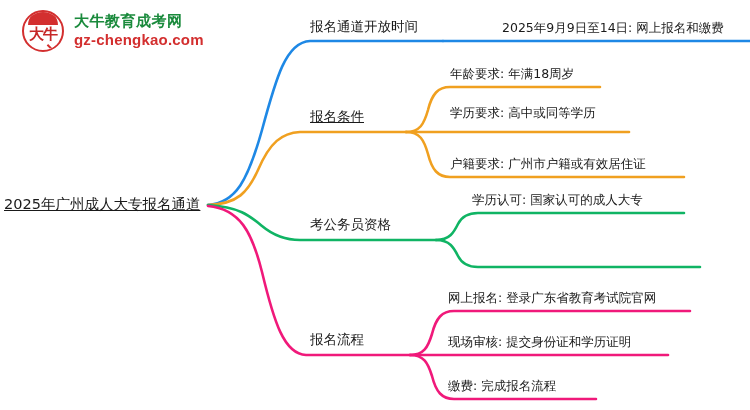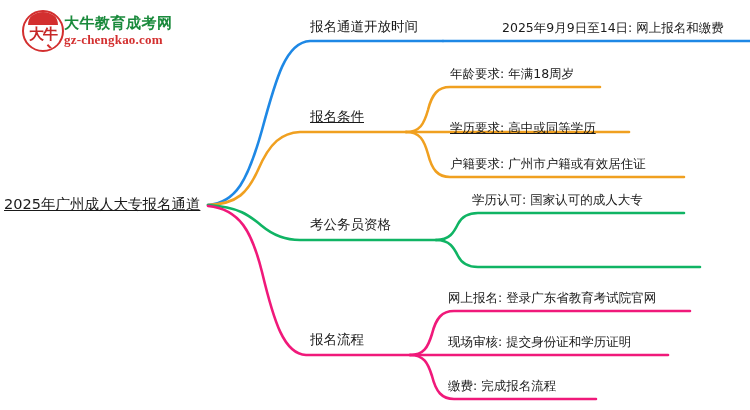--- a/index.html
+++ b/index.html
@@ -6,21 +6,21 @@
   body{
     width:750px;height:410px;
     background:#ffffff;
     font-family:"Liberation Sans","DejaVu Sans",sans-serif;
     overflow:hidden;
     position:relative;
   }
   #stage{position:relative;width:750px;height:410px;}
 
   
-  #logo{position:absolute;left:22px;top:10px;display:flex;align-items:center;gap:0;}
+  #logo{position:absolute;left:22px;top:10px;display:flex;align-items:center;gap:10px;}
   #logo-badge{
     position:relative;width:42px;height:42px;border-radius:50%;
     background:#ffffff;border:2.5px solid #d32f2f;
     display:flex;align-items:center;justify-content:center;
     box-sizing:border-box;overflow:hidden;
   }
   #logo-badge .cap{
     position:absolute;top:-2px;left:50%;transform:translateX(-50%);
     width:30px;height:15px;border-radius:15px 15px 0 0;background:#d32f2f;
   }
@@ -33,22 +33,22 @@
     position:absolute;bottom:-1px;right:2px;width:9px;height:9px;
     background:#ffffff;border-right:2.5px solid #d32f2f;border-bottom:2.5px solid #d32f2f;
     transform:rotate(45deg);
   }
   #logo-text{display:flex;flex-direction:column;justify-content:center;}
   #logo-title{
     font-size:15px;font-weight:bold;color:#1a8a3c;letter-spacing:.5px;line-height:1.15;
     font-family:"DejaVu Sans","Liberation Sans",sans-serif;
   }
   #logo-sub{
-    font-size:13px;font-weight:bold;color:#d32f2f;letter-spacing:.2px;line-height:1.2;
-    font-family:Liberation Serif, serif;
+    font-size:15px;font-weight:bold;color:#d32f2f;letter-spacing:.2px;line-height:1.2;
+    font-family:Liberation Sans, sans-serif;
   }
 
   
   svg#links{position:absolute;left:0;top:0;width:750px;height:410px;}
   .node{
     position:absolute;white-space:nowrap;
     color:#1a1a1a;line-height:1;
     font-family:"DejaVu Sans","Liberation Sans",sans-serif;
   }
   .root{font-size:14.5px;font-weight:500;text-decoration:underline;}
@@ -101,21 +101,21 @@
   <div class="node root" style="left:4px;top:197px;">2025年广州成人大专报名通道</div>
 
   <div class="node branch" style="left:310px;top:20px;">报名通道开放时间</div>
   <div class="node branch" style="left:310px;top:110px;text-decoration:underline;">报名条件</div>
   <div class="node branch" style="left:310px;top:218px;">考公务员资格</div>
   <div class="node branch" style="left:310px;top:333px;">报名流程</div>
 
   <div class="node leaf" style="left:502px;top:22px;">2025年9月9日至14日: 网上报名和缴费</div>
 
   <div class="node leaf" style="left:450px;top:68px;">年龄要求: 年满18周岁</div>
-  <div class="node leaf" style="left:450px;top:122px;text-decoration:underline;">学历要求: 高中或同等学历</div>
+  <div class="node leaf" style="left:450px;top:107px;">学历要求: 高中或同等学历</div>
   <div class="node leaf" style="left:450px;top:158px;">户籍要求: 广州市户籍或有效居住证</div>
 
   <div class="node leaf" style="left:472px;top:194px;">学历认可: 国家认可的成人大专</div>
 
   <div class="node leaf" style="left:448px;top:336px;">现场审核: 提交身份证和学历证明</div>
   <div class="node leaf" style="left:448px;top:292px;">网上报名: 登录广东省教育考试院官网</div>
   <div class="node leaf" style="left:448px;top:380px;">缴费: 完成报名流程</div>
 
 </div>
 

